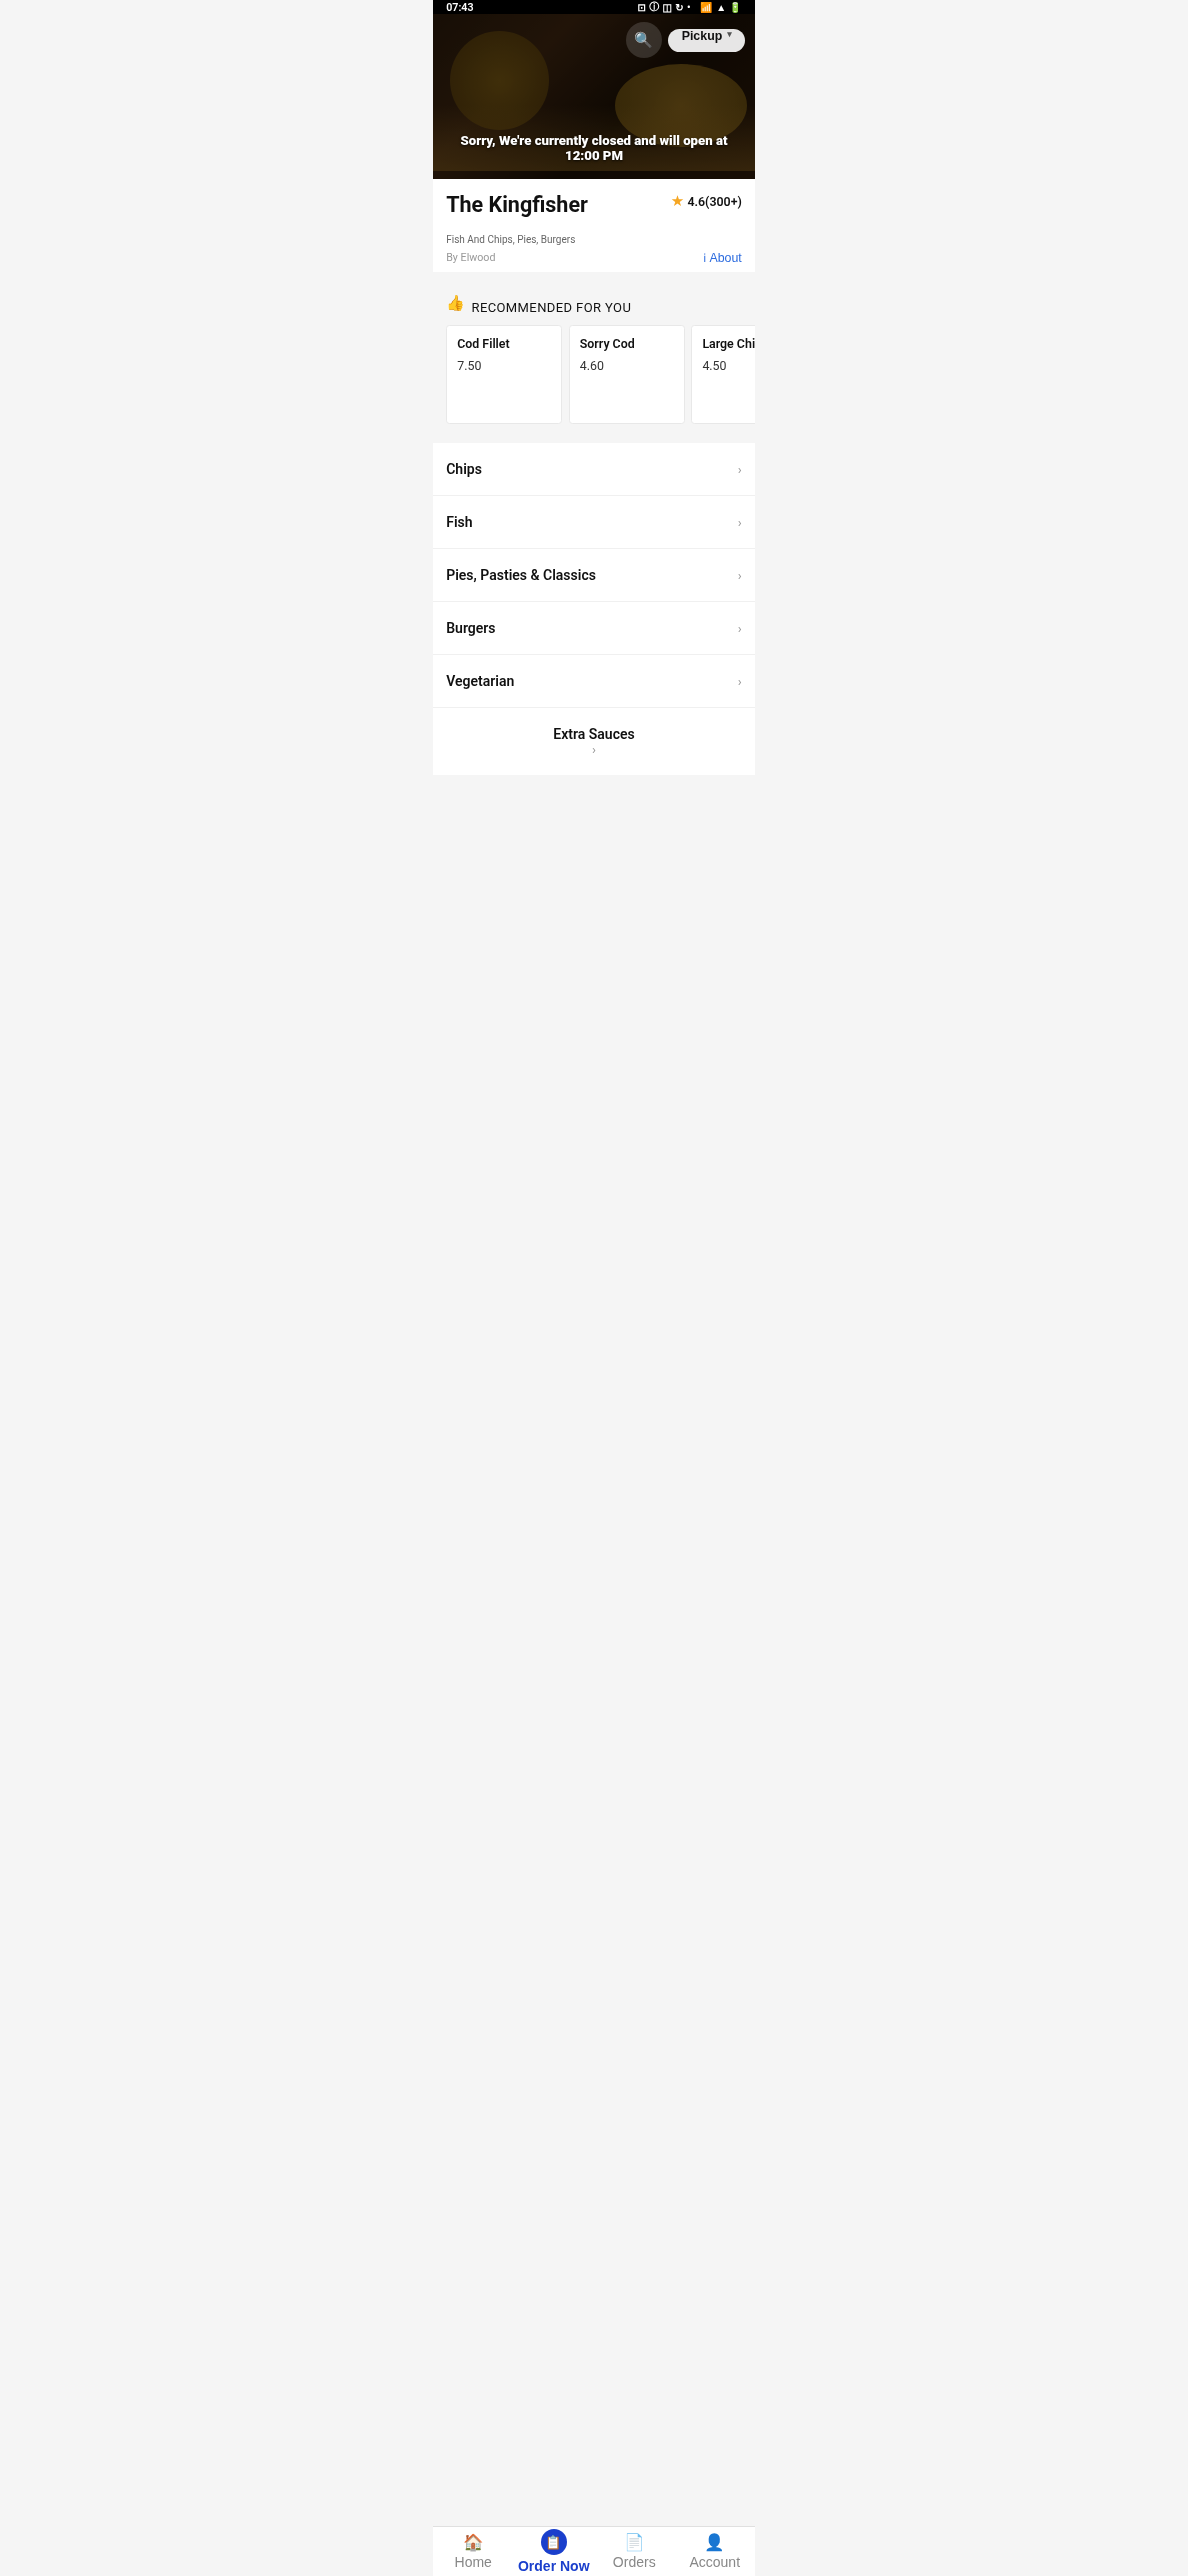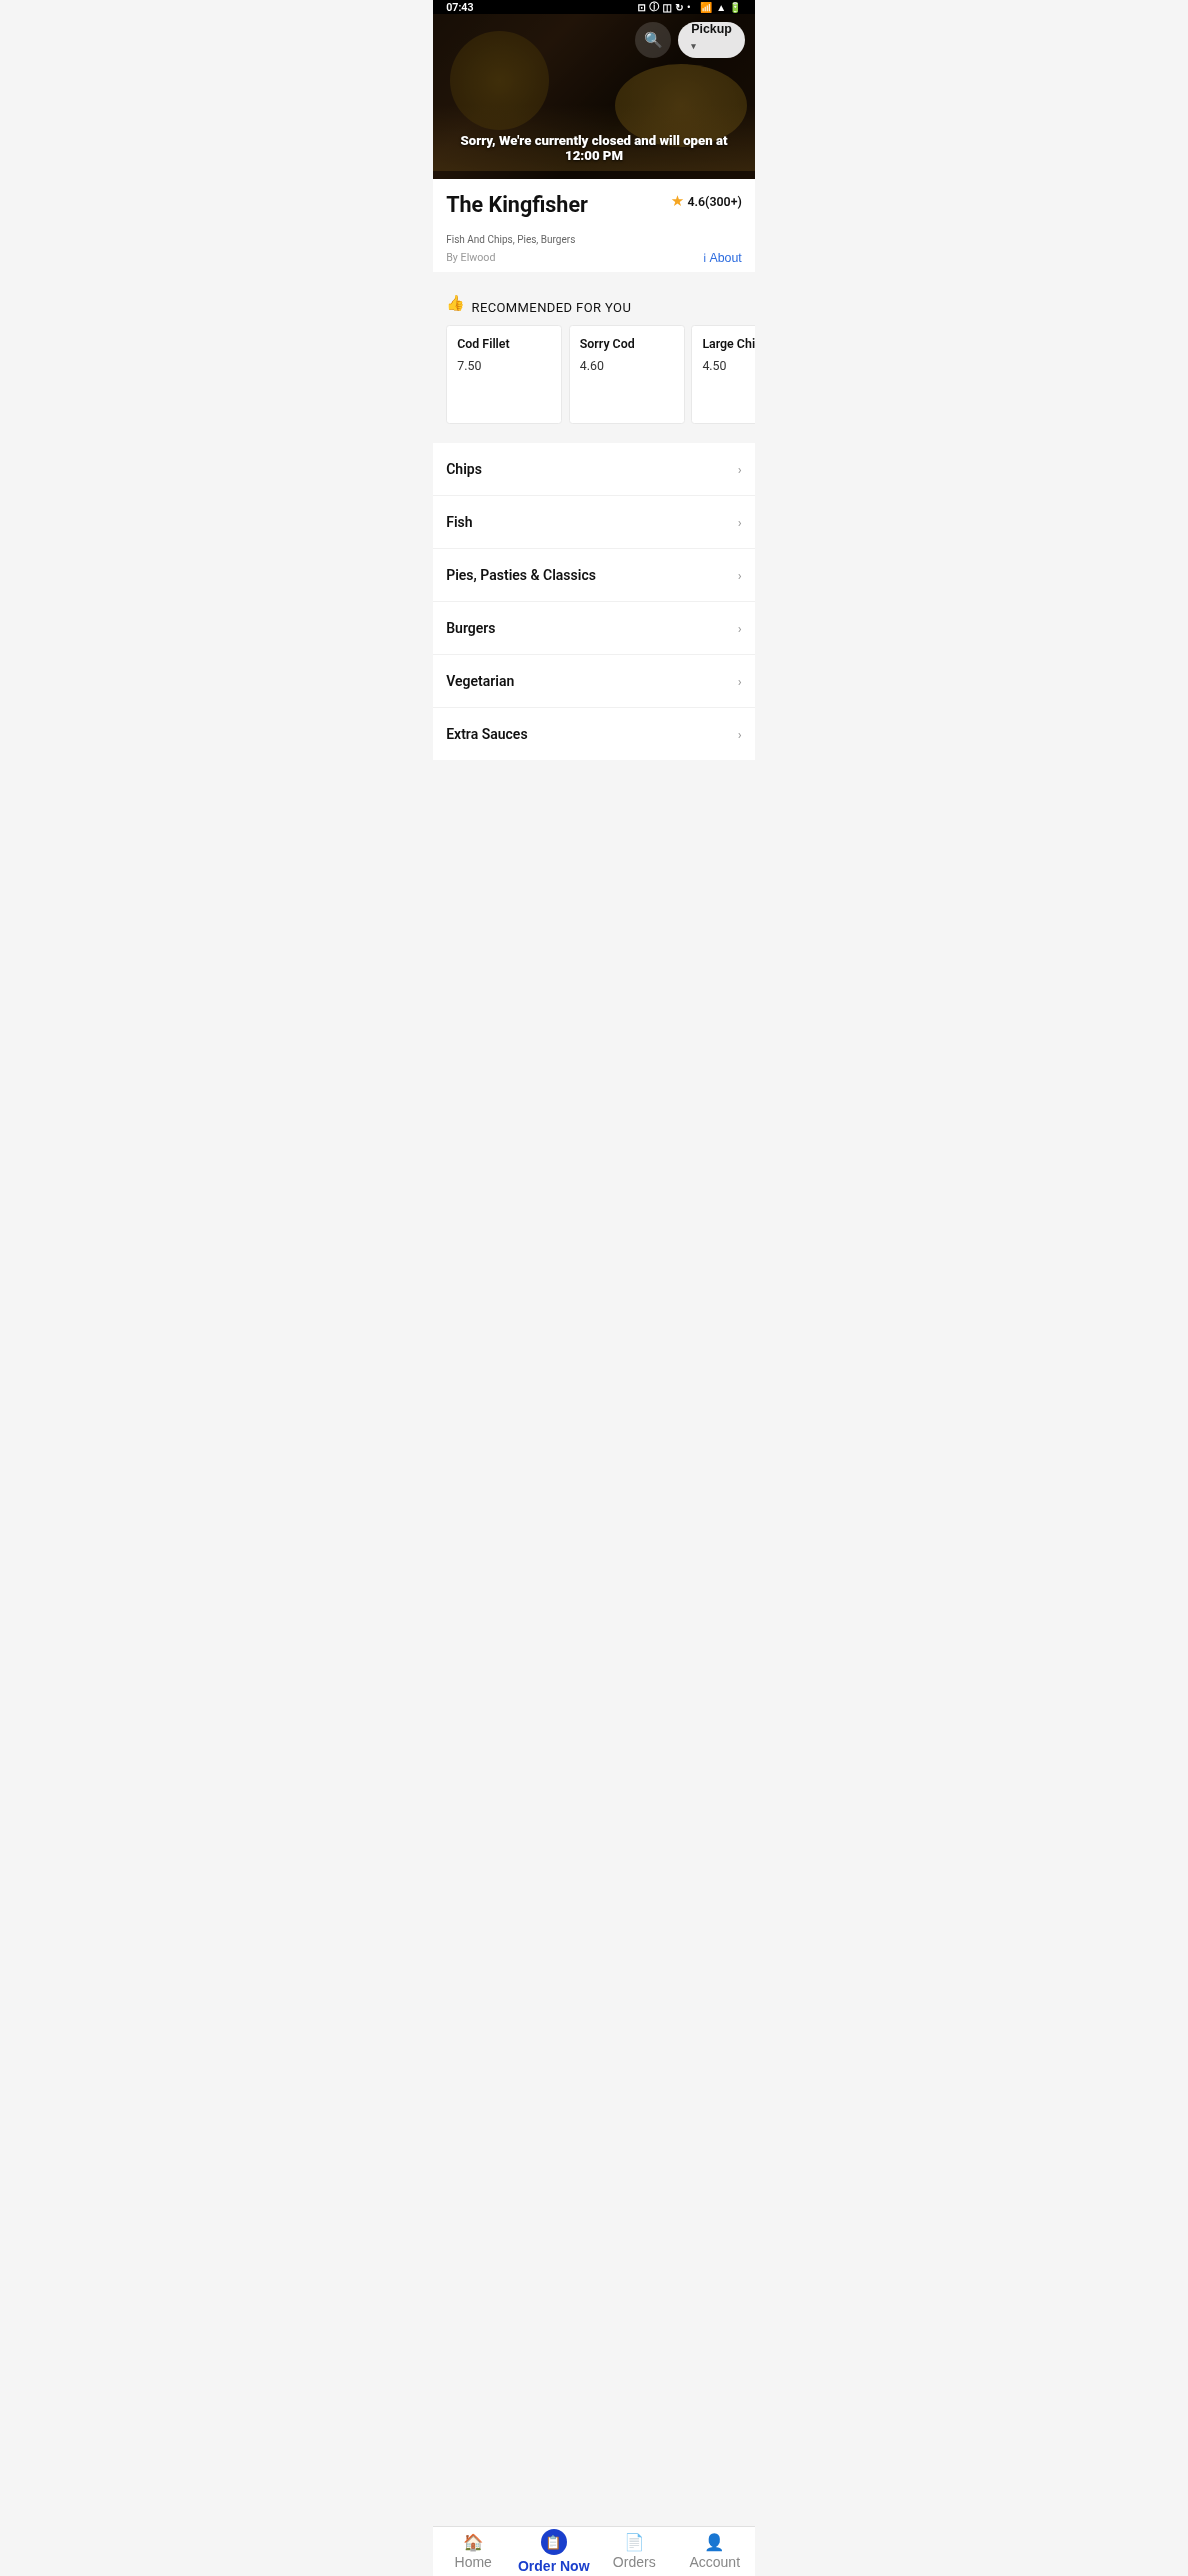--- a/index.html
+++ b/index.html
@@ -110,33 +110,32 @@
       background: rgba(255,255,255,0.15);
       border: none;
       cursor: pointer;
       display: flex;
       align-items: center;
       justify-content: center;
       color: #fff;
       font-size: 15px;
     }
     .pickup-btn {
-      height: 36px;
+      height: 23px;
       padding: 0 13.2px;
       border-radius: 18px;
       background: rgba(255,255,255,0.9);
       border: none;
       cursor: pointer;
       display: flex;
       align-items: flex-start;
       gap: 5px;
       font-size: 12.4px;
       font-weight: 600;
       color: #111;
-      flex-direction: column;
     }
     .pickup-chevron {
       font-size: 9px;
       color: #555;
     }
 
     
     .closed-banner {
       position: absolute;
       bottom: 16.5px;
@@ -279,20 +278,21 @@
     .category-item {
       display: flex;
       justify-content: space-between;
       align-items: center;
       padding: 18px 13.2px;
       border-bottom: 0.8px solid #f0f0f0;
       cursor: pointer;
     }
     .category-item:last-child {
       border-bottom: none;
+      flex-direction: column;
     }
     .category-name {
       font-size: 14px;
       font-weight: 600;
       color: #111;
     }
     .chevron-right {
       color: #999;
       font-size: 13.2px;
     }

